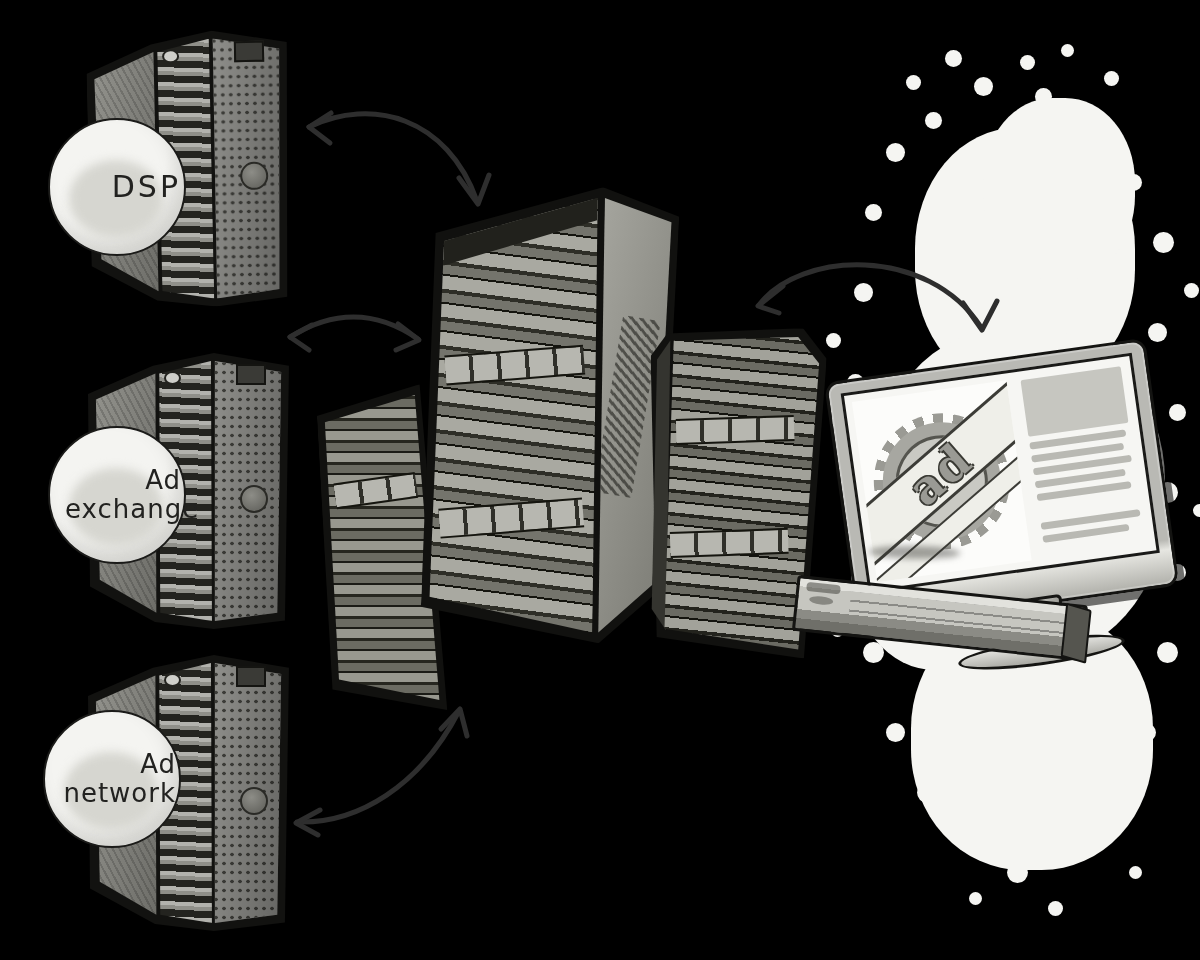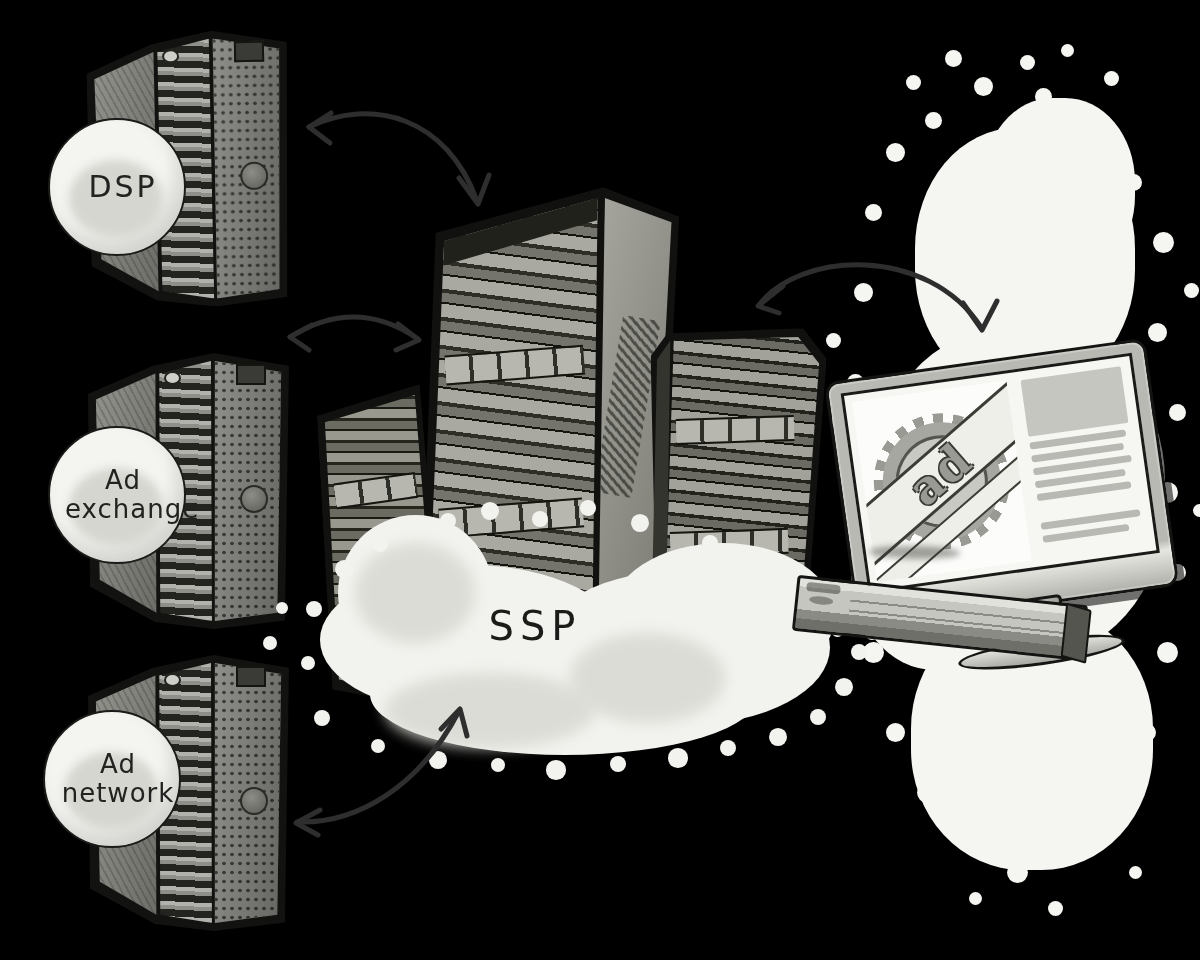--- a/index.html
+++ b/index.html
@@ -31,21 +31,21 @@
   .tw-sq{position:absolute;left:74%;top:5%;width:26px;height:17px;
     background:#3a3a36;border:2px solid #141411;}
 
   
   .badge{position:absolute;width:134px;height:134px;border-radius:50%;z-index:15;
     background:radial-gradient(circle at 36% 28%,#f4f4f1 0 52%,#e9e9e5 70%,#dadad5 100%);
     border:2.5px solid #1b1b19;display:flex;align-items:center;justify-content:center;
     box-shadow:inset -8px -12px 18px rgba(0,0,0,.08);}
   .badge:before{content:"";position:absolute;left:14%;top:30%;width:70%;height:58%;
     border-radius:50%;background:#d6d6d0;filter:blur(5px);}
-  .badge-label{position:relative;z-index:2;text-align:center;width:116px;
+  .badge-label{position:relative;z-index:2;text-align:right;width:116px;
     font-size:26px;line-height:1.12;letter-spacing:1px;color:#222220;margin-left:12px;}
   .badge-label.big{font-size:30px;letter-spacing:3px;}
 
   
   .rack{position:absolute;z-index:10;}
   .rk-hull{position:absolute;inset:-4px;background:#11110f;}
   .rk-front,.rk-sideR,.rk-sideL,.rk-top{position:absolute;inset:0;}
   .rack-left{left:328px;top:390px;width:124px;height:322px;transform:rotate(-3deg);}
   .rack-left .rk-hull{clip-path:polygon(0 8%,79% 0,87% 99%,1% 91%);}
   .rack-left .rk-front{clip-path:polygon(3% 9%,76.5% 2%,83.5% 97%,3.5% 89%);
@@ -224,32 +224,20 @@
     <div class="bays" style="left:5%;top:70%;width:60%;height:26px;transform:rotate(-6deg);"></div>
   </div>
   <div class="rack rack-right">
     <div class="rk-hull"></div>
     <div class="rk-sideL"></div>
     <div class="rk-front"></div>
     <div class="bays" style="left:14%;top:27%;width:70%;height:22px;transform:rotate(-4deg);"></div>
     <div class="bays" style="left:13%;top:62%;width:70%;height:22px;transform:rotate(-4deg);"></div>
   </div>
 
-  <div class="cloud">
-    <div class="puff" style="left:40px;top:60px;width:300px;height:150px;"></div>
-    <div class="puff" style="left:58px;top:10px;width:155px;height:155px;"></div>
-    <div class="puff" style="left:260px;top:65px;width:290px;height:155px;"></div>
-    <div class="puff" style="left:90px;top:128px;width:390px;height:122px;"></div>
-    <div class="puff" style="left:330px;top:38px;width:225px;height:145px;"></div>
-    <div class="patch" style="left:75px;top:38px;width:120px;height:100px;"></div>
-    <div class="patch" style="left:290px;top:128px;width:155px;height:90px;"></div>
-    <div class="patch" style="left:105px;top:168px;width:210px;height:75px;"></div>
-    <div class="cloud-dots"></div>
-    <div class="cloud-label">SSP</div>
-  </div>
 
   <div class="publisher">
     <div class="m-frame">
       <div class="m-screen">
         <div class="ad-card">
           <div class="burst-ring"></div>
           <div class="burst"></div>
           <div class="burst-inner"></div>
           <div class="band2"></div>
           <div class="band">

